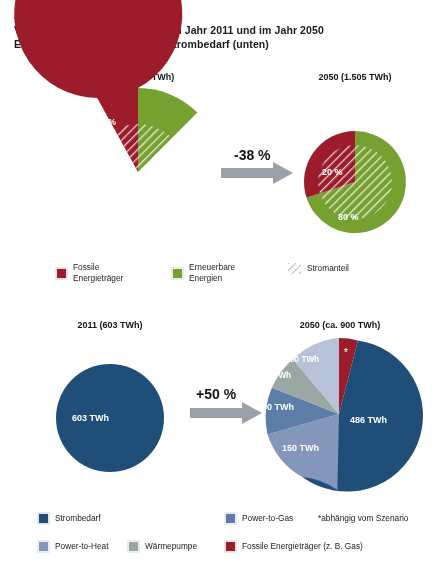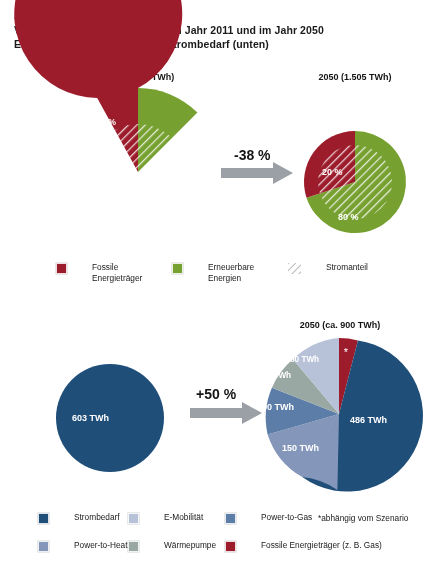--- a/index.html
+++ b/index.html
@@ -37,21 +37,21 @@
   }
   .pielabel.sm{font-size:8.2px;}
 
   
   .delta{
     position:absolute;font-size:14px;font-weight:bold;color:#141414;
     white-space:nowrap;
   }
 
   
-  .legend-item{position:absolute;display:flex;align-items:flex-start;gap:19px;}
+  .legend-item{position:absolute;display:flex;align-items:center;}
   .swatch{
     width:11px;height:11px;flex:0 0 11px;margin-right:6px;margin-top:1px;
     box-sizing:border-box;
   }
   .swatch.bordered{border:1px solid rgba(255,255,255,.85);
     box-shadow:0 0 0 0.5px rgba(120,120,120,.35);}
   .legend-label{
     font-size:8.3px;line-height:10.5px;color:#1a1a1a;white-space:pre-line;
   }
   .legend-note{
@@ -147,20 +147,21 @@
             <rect width="5" height="5" fill="#ffffff"></rect>
             <line x1="0" y1="0" x2="0" y2="5" stroke="#b9b9b9" stroke-width="2"></line>
           </pattern>
         </defs>
         <rect x="0" y="0" width="13" height="11" fill="url(#hatchLeg)"></rect>
       </svg>
     </span>
     <span class="legend-label">Stromanteil</span>
   </div>
 
+  <div class="chart-title" style="left:30px;top:320px;width:160px;">2011 (603 TWh)</div>
   <div class="chart-title" style="left:260px;top:320px;width:160px;">2050 (ca. 900 TWh)</div>
 
   <div class="abs" style="left:56px;top:364px;">
     <svg width="108" height="108" viewBox="0 0 108 108">
       <circle cx="54" cy="54" r="54" fill="#1F4E79"></circle>
     </svg>
   </div>
   <div class="pielabel" style="left:72px;top:413px;width:76px;">603 TWh</div>
 
   <div class="delta" style="left:196px;top:386px;">+50 %</div>
@@ -193,24 +194,20 @@
   <div class="pielabel" style="left:350px;top:415px;width:60px;">486 TWh</div>
   <div class="pielabel" style="left:282px;top:443px;width:38px;">150 TWh</div>
   <div class="pielabel" style="left:257px;top:402px;width:38px;">100 TWh</div>
   <div class="pielabel sm" style="left:262px;top:371px;width:32px;">68 TWh</div>
   <div class="pielabel sm" style="left:290px;top:355px;width:32px;">60 TWh</div>
 
   <div class="legend-item" style="left:38px;top:512px;width:100px;">
     <span class="swatch bordered" style="background:#1F4E79;"></span>
     <span class="legend-label">Strombedarf</span>
   </div>
-  <div class="legend-item" style="left:128px;top:512px;width:100px;">
-    <span class="swatch bordered" style="background:#B7C2D8;"></span>
-    <span class="legend-label">E-Mobilität</span>
-  </div>
   <div class="legend-item" style="left:225px;top:512px;width:100px;">
     <span class="swatch bordered" style="background:#5B7DA8;"></span>
     <span class="legend-label">Power-to-Gas</span>
   </div>
   <div class="legend-note" style="left:318px;top:513px;">*abhängig vom Szenario</div>
 
   <div class="legend-item" style="left:38px;top:540px;width:120px;">
     <span class="swatch bordered" style="background:#8496BA;"></span>
     <span class="legend-label">Power-to-Heat</span>
   </div>

